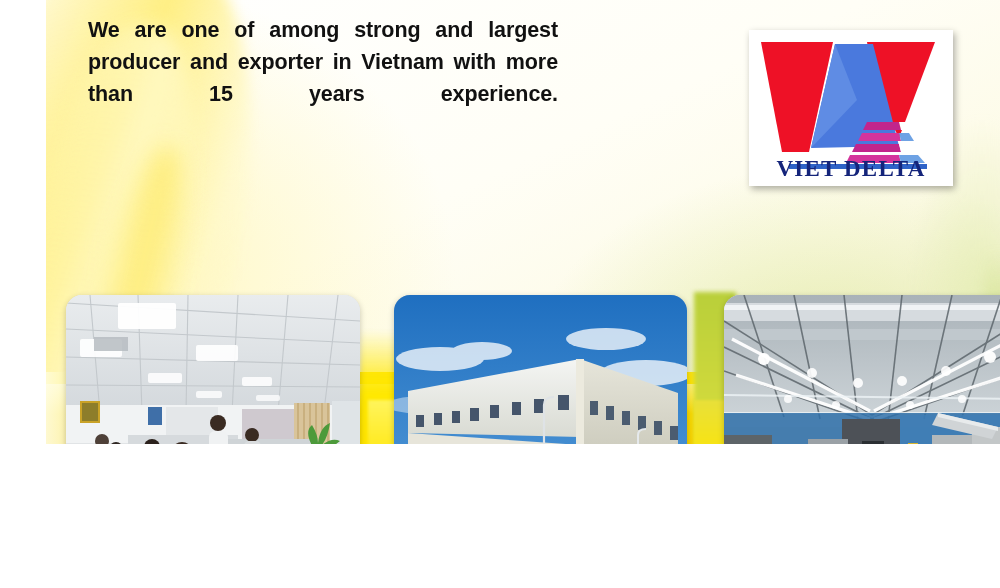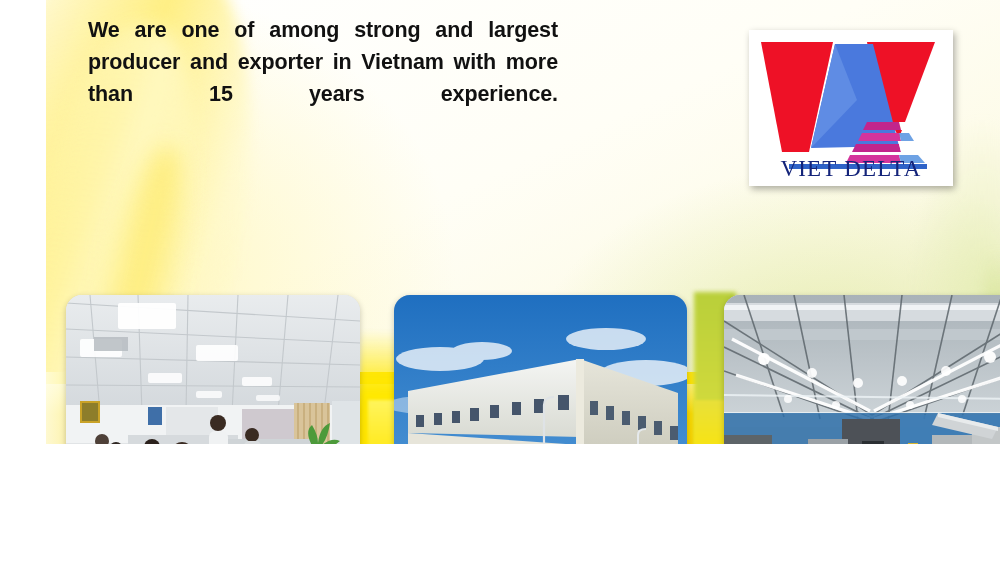--- a/index.html
+++ b/index.html
@@ -128,21 +128,21 @@
     background:#ffffff;
     box-shadow:2px 3px 7px rgba(0,0,0,.32);
     z-index:7;
     overflow:hidden;
   }
   .logo-art{position:absolute;inset:0;}
   .logo-wordmark{
     position:absolute;left:0;right:0;bottom:6px;
     text-align:center;
     font-family:"Liberation Serif", serif;
-    font-weight:normal;
+    font-weight:bold;
     font-size:23px;
     letter-spacing:1.2px;
     color:#14247a;
     line-height:1;
   }
 
   
   .photo{
     position:absolute;top:295px;height:267px;
     border-radius:16px;overflow:hidden;

